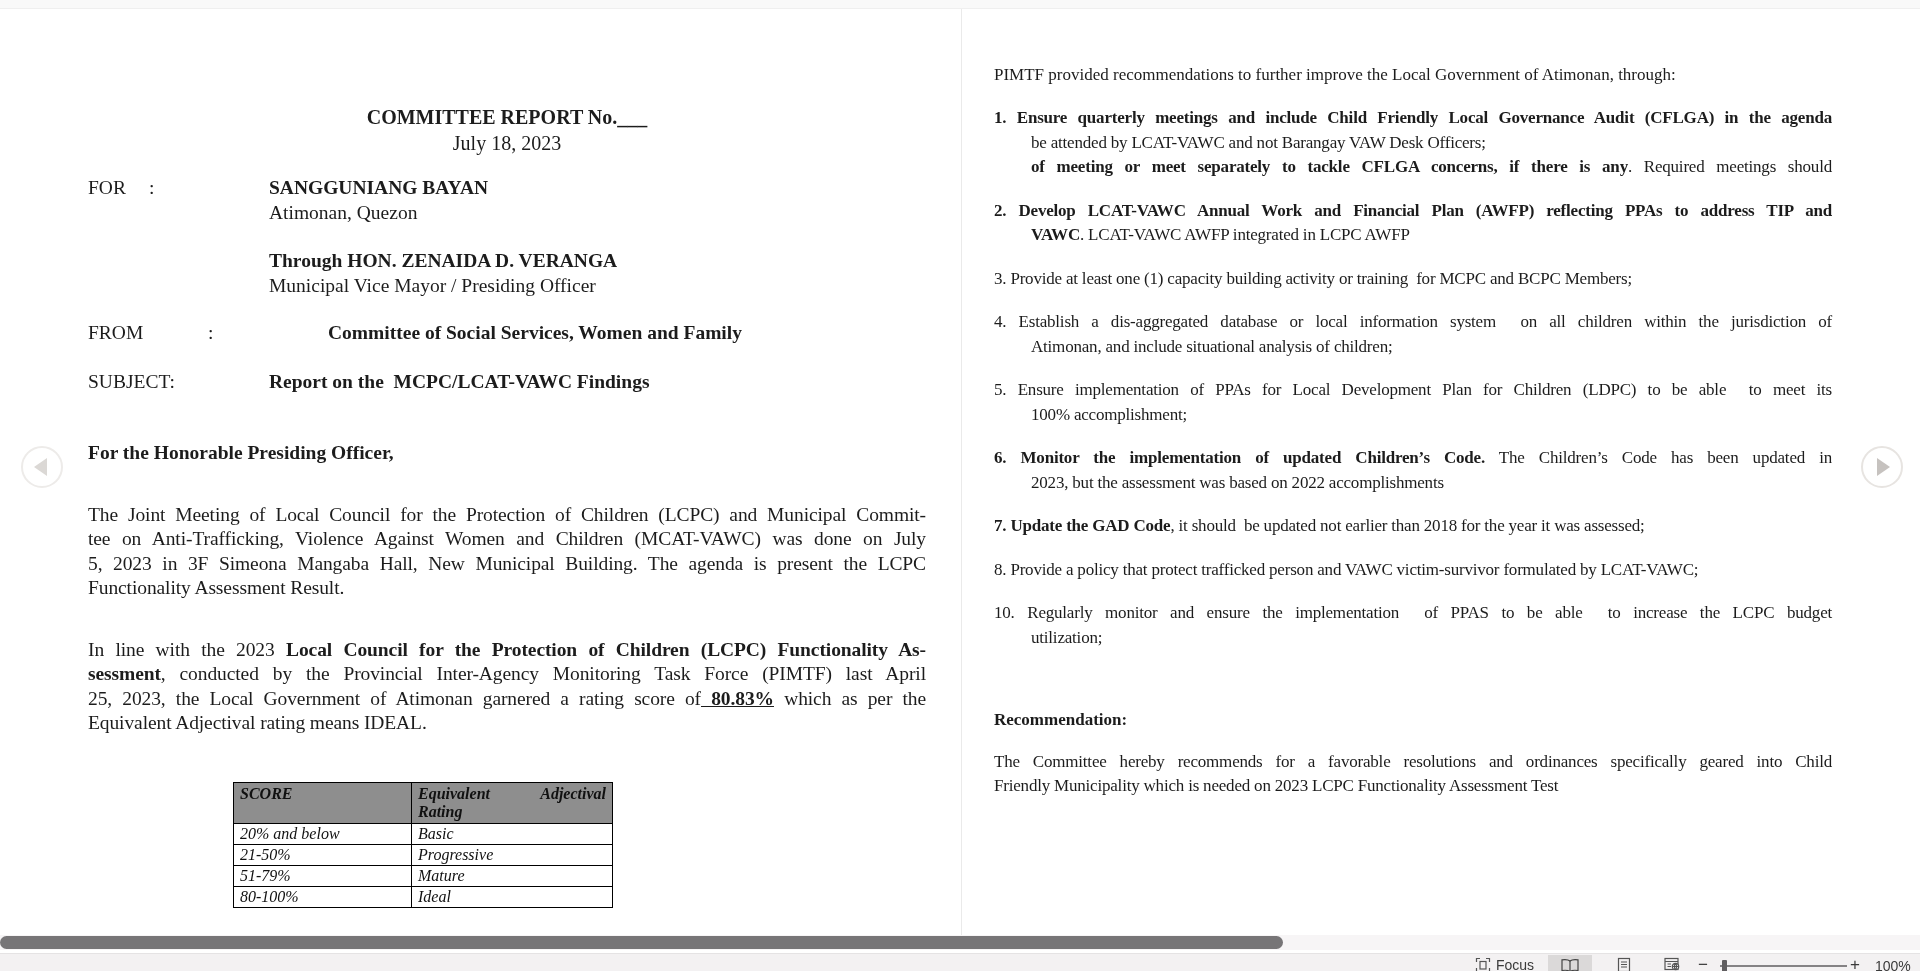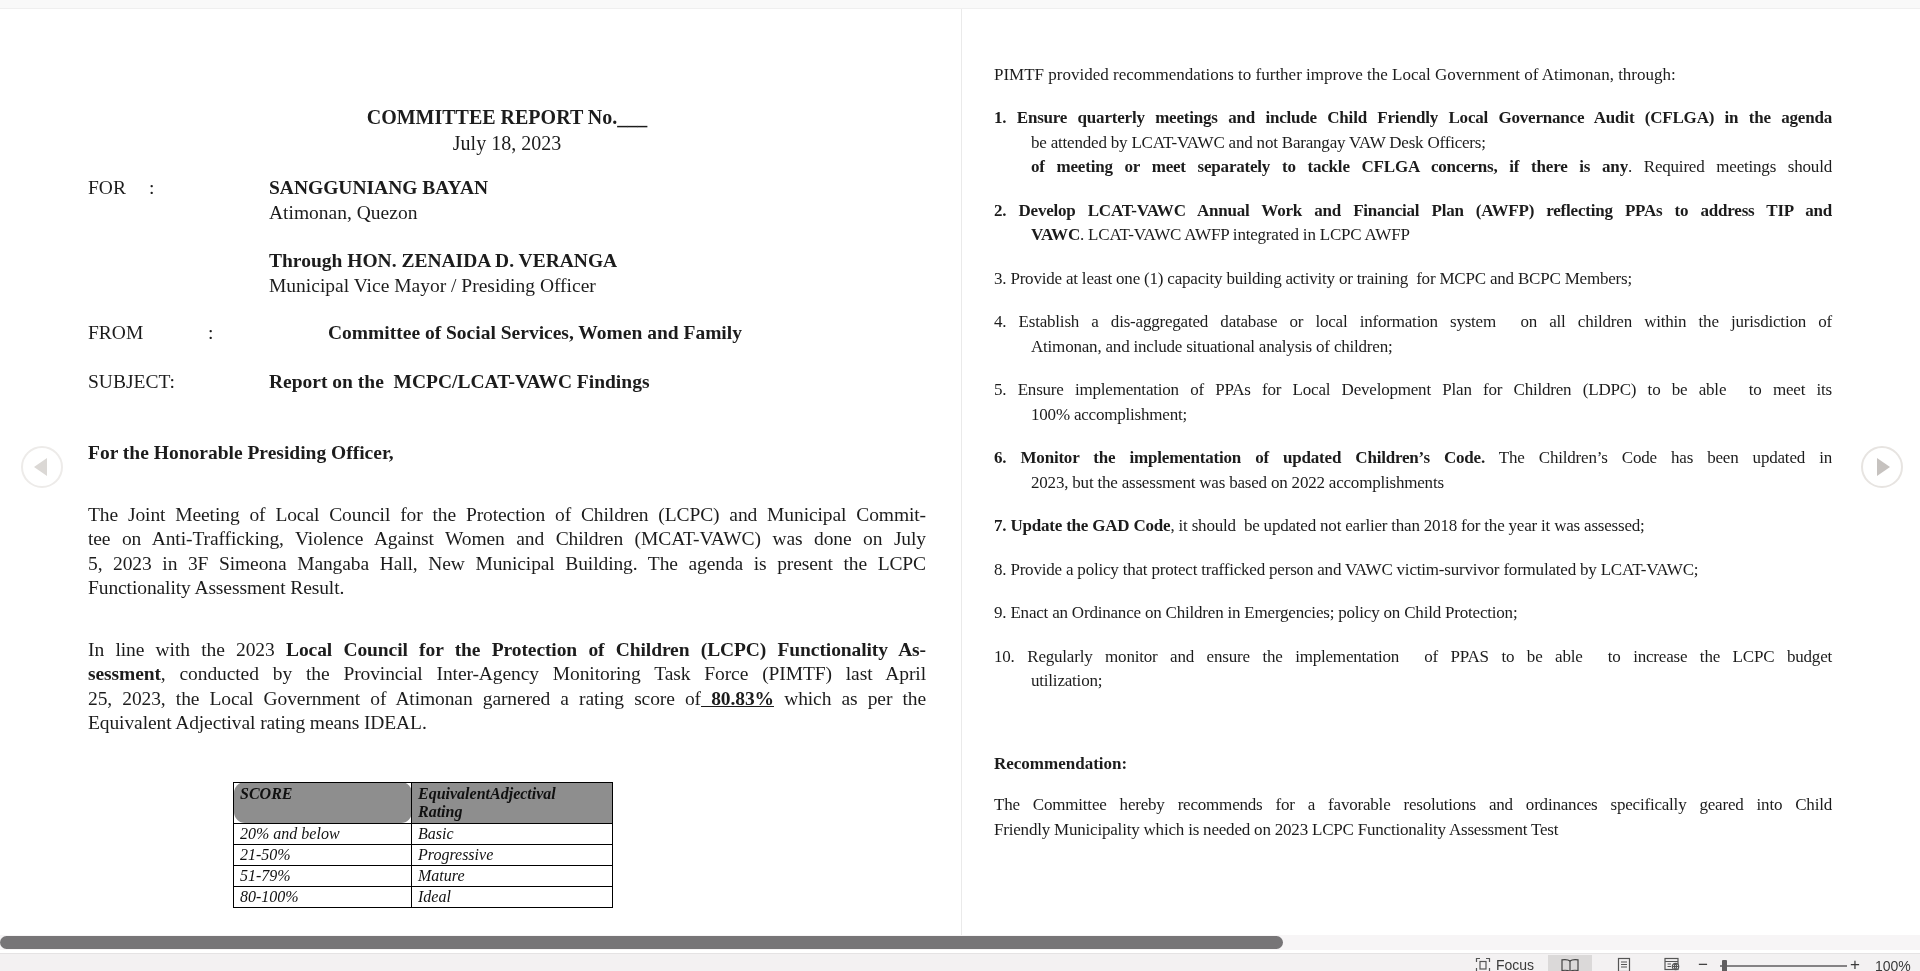--- a/index.html
+++ b/index.html
@@ -39,23 +39,23 @@
 
   .salutation{margin-top:47px;font-weight:bold;}
   .para{margin-top:37px;}
 
   .score-table{margin-top:46px;margin-left:145px;border-collapse:collapse;
                font-size:16px;font-style:italic;color:#111;}
   .score-table th,.score-table td{border:1px solid #000;}
   .score-table th{background:#8e8e8e;font-weight:bold;text-align:left;vertical-align:top;
                   padding:2px 6px;line-height:18px;height:36px;}
   .score-table td{padding:0 6px;height:20px;line-height:19px;}
-  .col-score{width:165px;border-radius:11px;}
+  .col-score{width:165px;}
   .col-rating{width:188px;}
-  .hjust{display:flex;font-style:italic;}
+  .hjust{display:flex;justify-content:space-between;font-style:italic;}
 
   .intro{line-height:22px;margin-bottom:20px;}
   .item{margin-bottom:19px;}
   .item .ln + .ln{padding-left:37px;}
   .rec-head{font-weight:bold;margin-top:58px;}
   .closing{margin-top:17px;}
 
   
   .navbtn{position:absolute;top:446px;width:38px;height:38px;border-radius:50%;
           background:#fff;display:flex;align-items:center;justify-content:center;cursor:pointer;}
@@ -200,23 +200,20 @@
         <div class="ln just"><span class="b">6. Monitor the implementation of updated Children’s Code.</span><span> The Children’s Code has been updated in</span></div>
         <div class="ln"><span>2023, but the assessment was based on 2022 accomplishments</span></div>
       </div>
     <div class="item">
         <div class="ln"><span class="b">7. Update the GAD Code</span><span>, it should&nbsp; be updated not earlier than 2018 for the year it was assessed;</span></div>
       </div>
     <div class="item">
         <div class="ln"><span>8. Provide a policy that protect trafficked person and VAWC victim-survivor formulated by LCAT-VAWC;</span></div>
       </div>
     <div class="item">
-        <div class="ln"><span>9. Enact an Ordinance on Children in Emergencies; policy on Child Protection;</span></div>
-      </div>
-    <div class="item">
         <div class="ln just"><span>10. Regularly monitor and ensure the implementation&nbsp; of PPAS to be able&nbsp; to increase the LCPC budget</span></div>
         <div class="ln"><span>utilization;</span></div>
       </div>
 
     <div class="rec-head">Recommendation:</div>
     <div class="closing">
         <div class="ln just"><span>The Committee hereby recommends for a favorable resolutions and ordinances specifically geared into Child</span></div>
         <div class="ln"><span>Friendly Municipality which is needed on 2023 LCPC Functionality Assessment Test</span></div>
       </div>
   </div>

